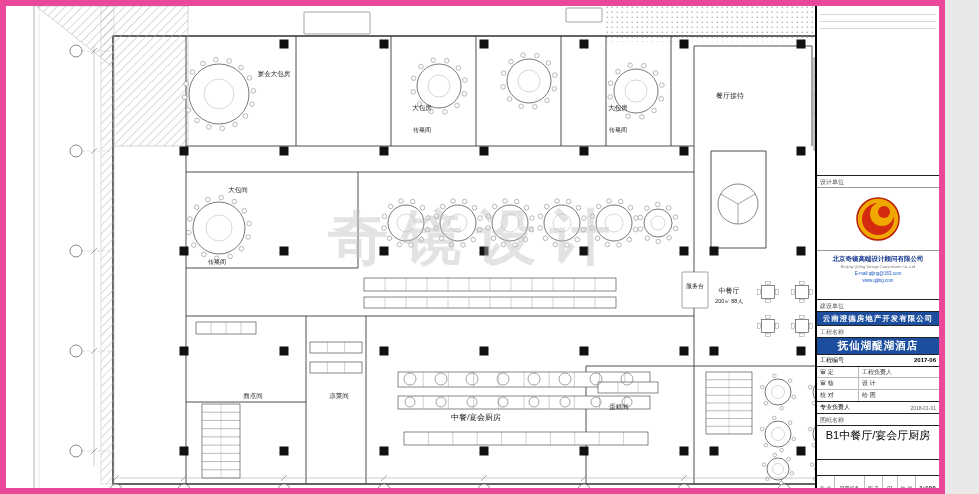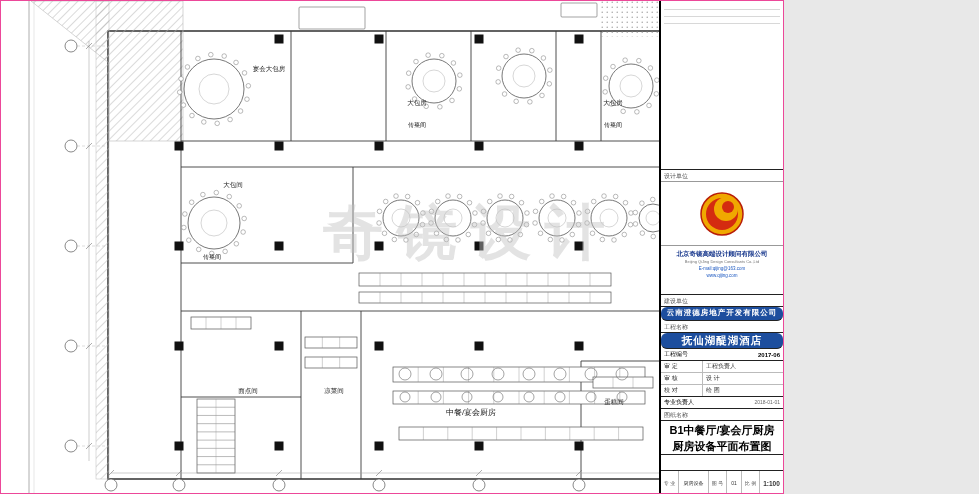--- a/index.html
+++ b/index.html
@@ -1,46 +1,46 @@
 <!DOCTYPE html>
 <html><head>
 <meta charset="utf-8">
 <style>
   html,body{margin:0;padding:0;background:#e8e8e8;}
   *{box-sizing:border-box;}
-  .stage{position:relative;width:784px;height:494px;background:#fff;overflow:hidden;
-         font-family:"Liberation Sans",sans-serif;border:1px solid #ec4899;}
+  .stage{position:relative;width:945px;height:494px;background:#fff;overflow:hidden;
+         font-family:"Liberation Sans",sans-serif;border:6px solid #ec4899;}
   #plan-svg{position:absolute;left:0;top:0;font-family:"Liberation Sans",sans-serif;}
 
   
   .panel{position:absolute;right:0;top:0;width:124px;height:494px;background:#fff;
          border-left:2px solid #000;display:flex;flex-direction:column;}
   .tb-top{height:172px;border-bottom:1px solid #222;padding-top:2px;}
   .revrow{height:7px;border-bottom:1px solid #d8d8d8;margin:0 3px;}
   .tb-label{height:12px;font-size:6px;color:#555;padding:2px 0 0 3px;border-bottom:1px solid #222;}
   .tb-label.nb{border-bottom:1px solid #999;}
   .tb-logo{height:64px;display:flex;align-items:center;justify-content:center;border-bottom:1px solid #999;}
   .tb-company{height:50px;text-align:center;border-bottom:1px solid #222;padding-top:3px;}
   .tb-company .cn{font-size:6.5px;font-weight:bold;color:#16368c;line-height:9px;}
   .tb-company .en{font-size:4px;color:#777;line-height:7px;}
   .tb-company .em,.tb-company .web{font-size:4.5px;color:#1a57c0;line-height:7px;}
   .tb-bar{height:14px;background:#1d4e9e;color:#fff;font-weight:bold;font-size:7.5px;
-          display:flex;align-items:center;justify-content:center;border-bottom:1px solid #222;letter-spacing:1px;border-radius:6px;}
+          display:flex;align-items:center;justify-content:center;border-bottom:1px solid #222;letter-spacing:1px;}
   .tb-bar.big{height:17px;font-size:10.5px;font-family:Liberation Mono, monospace;}
   .tb-row{height:12px;display:flex;justify-content:space-between;align-items:center;
           font-size:6px;padding:0 3px;border-bottom:1px solid #222;}
   .tb-row .val{font-weight:bold;}
   .tb-table{height:36px;border-bottom:1px solid #222;display:flex;flex-direction:column;}
   .trow{flex:1;display:flex;font-size:6px;border-bottom:1px solid #bbb;}
   .trow:last-child{border-bottom:none;}
   .trow .l{width:42px;border-right:1px solid #bbb;display:flex;align-items:center;padding-left:3px;color:#333;}
   .trow .r{flex:1;display:flex;align-items:center;padding-left:3px;color:#333;}
   .lead-row{height:12px;}
   .lead-row .date{font-size:5px;color:#666;}
-  .tb-title{height:34px;font-size:11px;font-weight:bold;text-align:center;line-height:16px;
+  .tb-title{height:34px;font-size:11px;font-weight:normal;text-align:center;line-height:16px;
             border-bottom:1px solid #222;padding-top:1px;color:#000;}
   .tb-spacer{height:17px;border-bottom:1px solid #222;}
   .tb-bottom{height:24px;display:flex;align-items:stretch;font-size:5px;color:#333;}
   .bc{border-right:1px solid #bbb;display:flex;align-items:center;justify-content:center;text-align:center;}
   .bc.lab{width:18px;color:#555;}
   .bc.v1{width:30px;}
   .bc.v2{width:15px;}
   .bc.scale{flex:1;border-right:none;font-size:6.5px;font-weight:bold;}
 </style>
 </head>
@@ -621,21 +621,20 @@
 
     <div class="tb-row lead-row">
       <span>专业负责人</span>
       <span class="date">2018-01-01</span>
     </div>
 
     <div class="tb-label">图纸名称</div>
 
     <div class="tb-title">
       <div>B1中餐厅/宴会厅厨房</div>
-      <div>厨房设备平面布置图</div>
     </div>
 
     <div class="tb-spacer"></div>
 
     <div class="tb-bottom">
       <span class="bc lab">专 业</span>
       <span class="bc v1">厨房设备</span>
       <span class="bc lab">图 号</span>
       <span class="bc v2">01</span>
       <span class="bc lab">比 例</span>

